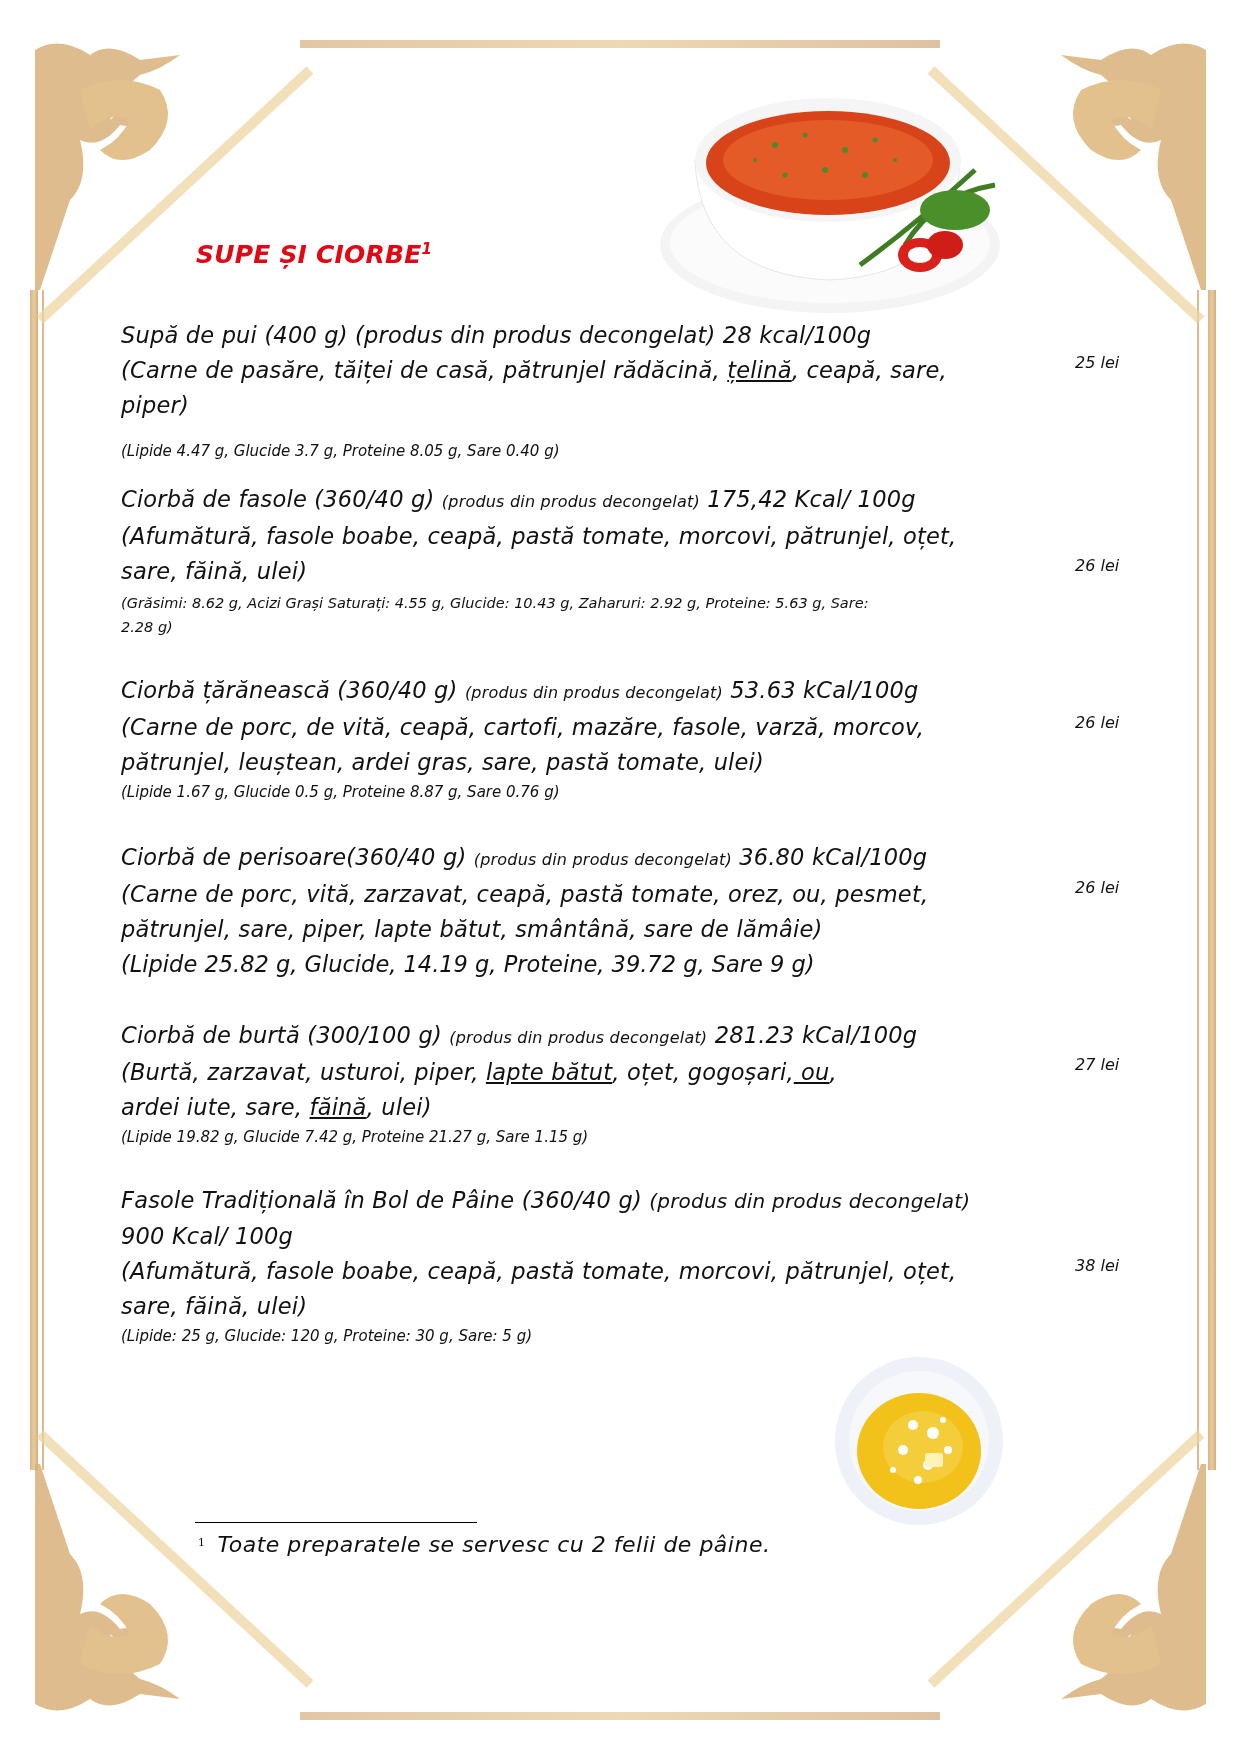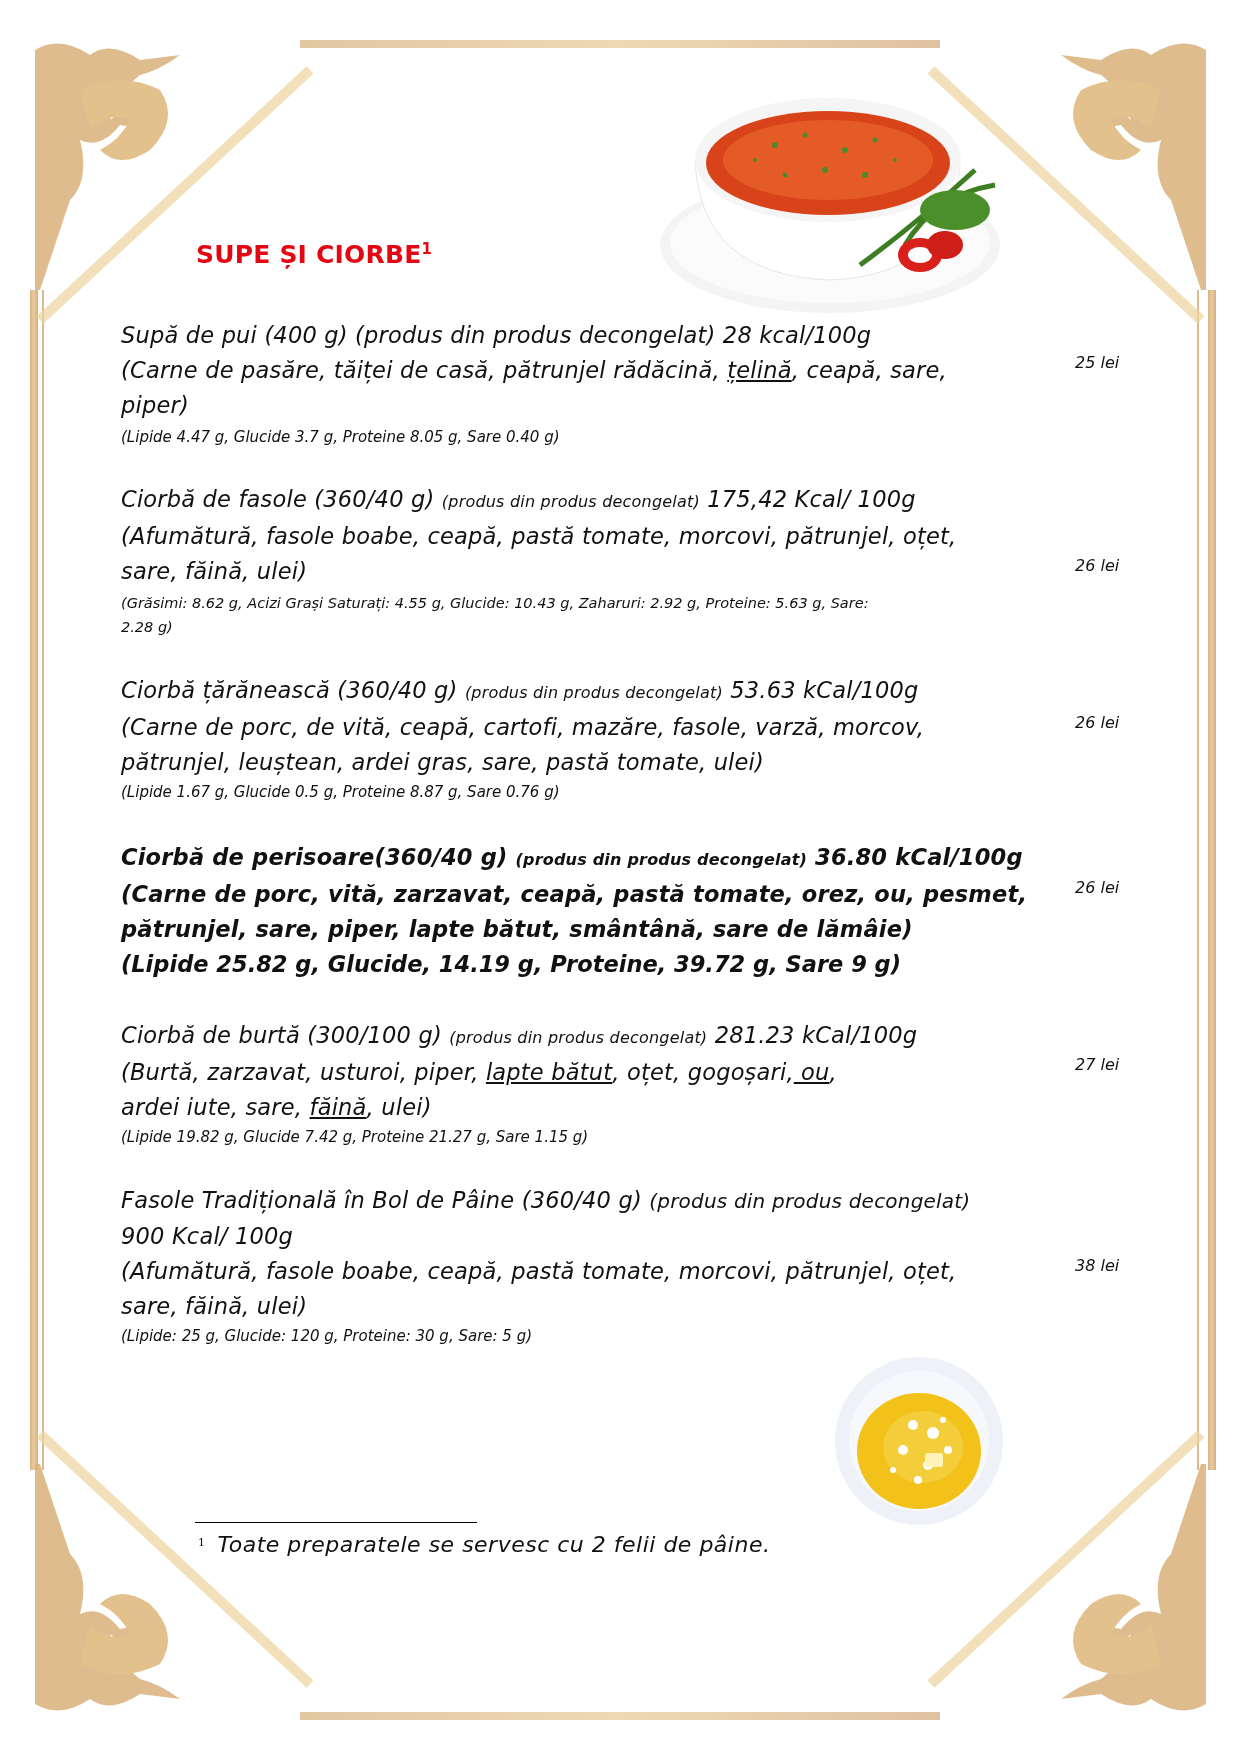--- a/index.html
+++ b/index.html
@@ -11,21 +11,21 @@
   }
   
   .frame-line { position:absolute; background:linear-gradient(90deg,#d9b486,#e8cc9a,#d4ad82); }
   .frame-v { width:8px; }
   .frame-h { height:8px; }
   .frame-thin { position:absolute; background:#dcb98f; }
   .corner { position:absolute; width:300px; height:300px; }
 
   .title {
     position:absolute; left:196px; top:240px;
-    font-family:"DejaVu Sans", sans-serif; font-weight:bold;
+    font-family:"DejaVu Sans", sans-serif; font-style:italic; font-weight:bold;
     font-size:25px; color:#e30613; letter-spacing:0.2px;
   }
   .title sup { font-size:15px; }
 
   .item { position:absolute; left:121px; width:930px; }
   .line { font-style:italic; font-size:22.5px; line-height:35px; white-space:nowrap; letter-spacing:0.2px; }
   .small { font-size:16px; }
   .nutr { font-style:italic; font-size:15px; line-height:24px; white-space:nowrap; }
   .nutr.big { font-size:22.5px; line-height:35px; }
   .u { text-decoration:underline; }
@@ -101,21 +101,21 @@
 <div class="title">
   <span>SUPE ȘI CIORBE</span><sup>1</sup>
 </div>
 
 <div class="item" style="top:318px;">
   <div class="line">Supă de pui (400 g) (produs din produs decongelat) 28 kcal/100g</div>
   <div class="line">
     <span>(Carne de pasăre, tăiței de casă, pătrunjel rădăcină, </span><span class="u">țelină</span><span>, ceapă, sare,</span>
   </div>
   <div class="line">piper)</div>
-  <div class="nutr" style="margin-top:2px;">(Lipide 4.47 g, Glucide 3.7 g, Proteine 8.05 g, Sare 0.40 g)</div>
+  <div class="nutr" style="margin-top:16px;">(Lipide 4.47 g, Glucide 3.7 g, Proteine 8.05 g, Sare 0.40 g)</div>
 </div>
 <div class="price" style="top:353px;">25 lei</div>
 
 <div class="item" style="top:482px;">
   <div class="line">
     <span>Ciorbă de fasole (360/40 g)</span> <span class="small">(produs din produs decongelat)</span> <span>175,42 Kcal/ 100g</span>
   </div>
   <div class="line">(Afumătură, fasole boabe, ceapă, pastă tomate, morcovi, pătrunjel, oțet,</div>
   <div class="line">sare, făină, ulei)</div>
   <div class="nutr" style="font-size:14.5px; margin-top:2px;">(Grăsimi: 8.62 g, Acizi Grași Saturați: 4.55 g, Glucide: 10.43 g, Zaharuri: 2.92 g, Proteine: 5.63 g, Sare:</div>
@@ -126,21 +126,21 @@
 <div class="item" style="top:673px;">
   <div class="line">
     <span>Ciorbă țărănească (360/40 g)</span> <span class="small">(produs din produs decongelat)</span> <span>53.63 kCal/100g</span>
   </div>
   <div class="line">(Carne de porc, de vită, ceapă, cartofi, mazăre, fasole, varză, morcov,</div>
   <div class="line">pătrunjel, leuștean, ardei gras, sare, pastă tomate, ulei)</div>
   <div class="nutr">(Lipide 1.67 g, Glucide 0.5 g, Proteine 8.87 g, Sare 0.76 g)</div>
 </div>
 <div class="price" style="top:713px;">26 lei</div>
 
-<div class="item" style="top:840px;font-weight:bold;">
+<div class="item" style="top:840px;">
   <div class="line">
     <span>Ciorbă de perisoare(360/40 g)</span> <span class="small">(produs din produs decongelat)</span> <span>36.80 kCal/100g</span>
   </div>
   <div class="line">(Carne de porc, vită, zarzavat, ceapă, pastă tomate, orez, ou, pesmet,</div>
   <div class="line">pătrunjel, sare, piper, lapte bătut, smântână, sare de lămâie)</div>
   <div class="nutr big">(Lipide 25.82 g, Glucide, 14.19 g, Proteine, 39.72 g, Sare 9 g)</div>
 </div>
 <div class="price" style="top:878px;">26 lei</div>
 
 <div class="item" style="top:1018px;">

